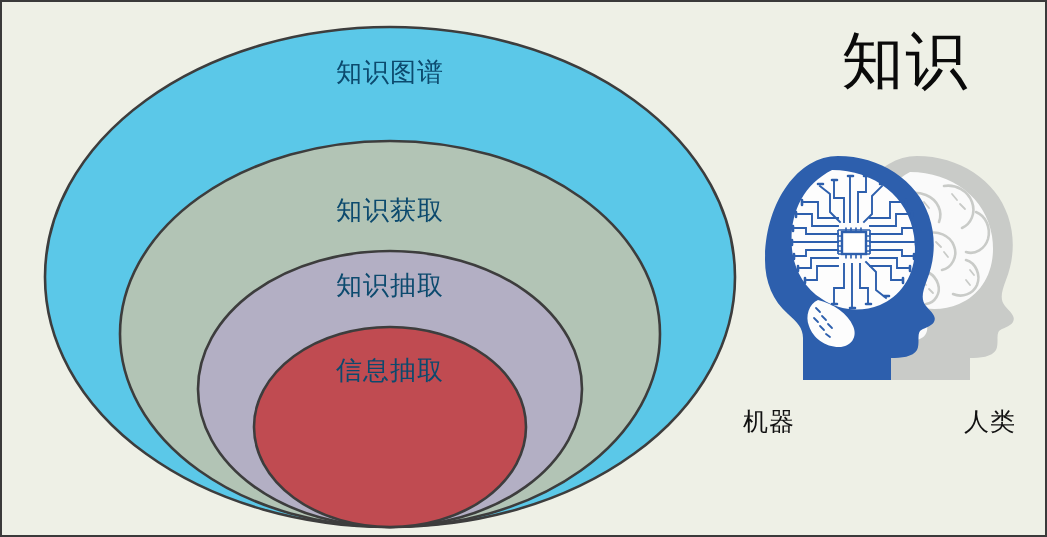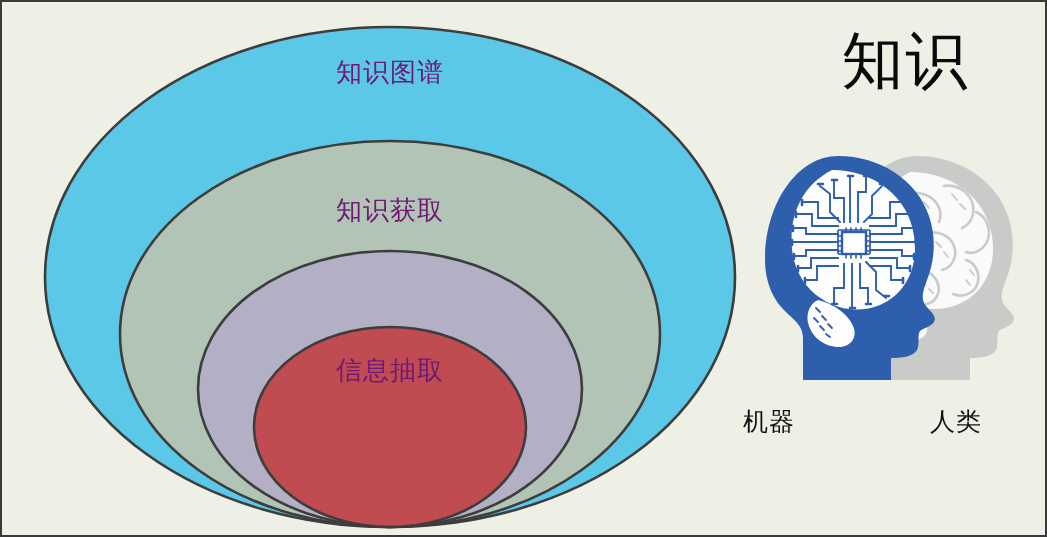--- a/index.html
+++ b/index.html
@@ -22,21 +22,21 @@
   #funnel {
     position: absolute;
     left: 0;
     top: 0;
     width: 760px;
     height: 537px;
   }
   .ring-label {
     position: absolute;
     text-align: center;
-    color: #701a75;
+    color: #0c4a6e;
     font-size: 26px;
     font-weight: 400;
     letter-spacing: 1px;
     white-space: nowrap;
     font-family: "DejaVu Sans", "Liberation Sans", sans-serif;
   }
 
   
   #knowledge-title {
     position: absolute;
@@ -64,21 +64,21 @@
   
   .head-caption {
     position: absolute;
     font-size: 25px;
     color: #111111;
     letter-spacing: 1px;
     white-space: nowrap;
     font-family: Liberation Mono, monospace;
   }
   #caption-machine { left: 741px; top: 403px; }
-  #caption-human   { left: 928px; top: 403px; }
+  #caption-human   { left: 962px; top: 403px; }
 </style>
 </head>
 <body>
 
 <div id="canvas">
 
   <svg id="funnel" viewBox="0 0 760 537">
 
     <ellipse cx="388" cy="275" rx="345" ry="250" fill="#5bc8e8" stroke="#3d3d3d" stroke-width="2.6"></ellipse>
 
@@ -86,20 +86,21 @@
 
     <ellipse cx="388" cy="387" rx="192" ry="138" fill="#b3afc4" stroke="#3d3d3d" stroke-width="2.6"></ellipse>
 
     <ellipse cx="388" cy="425" rx="136" ry="100" fill="#c04b51" stroke="#3d3d3d" stroke-width="2.6"></ellipse>
   </svg>
 
   <div class="ring-label" style="left:238px; top:53px; width:300px;">知识图谱</div>
 
   <div class="ring-label" style="left:238px; top:163px; width:300px;margin-top:28px;">知识获取</div>
 
+  <div class="ring-label" style="left:238px; top:266px; width:300px;">知识抽取</div>
 
   <div class="ring-label" style="left:238px; top:351px; width:300px;">信息抽取</div>
 
   <div id="knowledge-title">知识</div>
 
   <svg id="heads" viewBox="0 0 290 240">
 
     <g>
       <path fill="#c9cbc8" d="
         M 163 14

